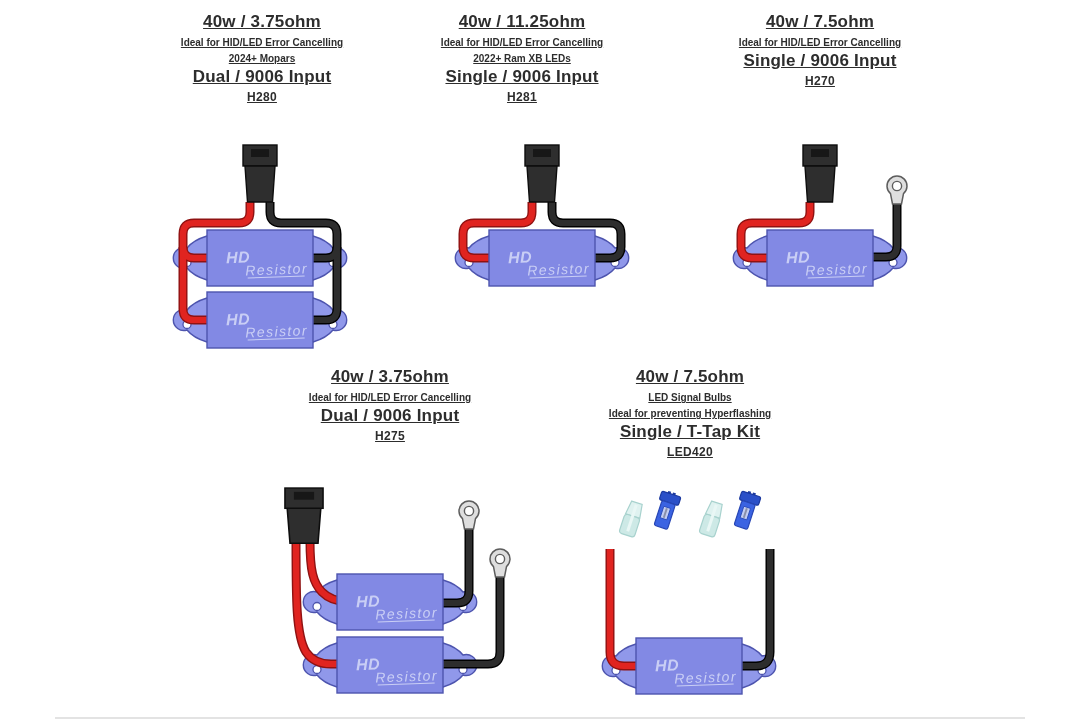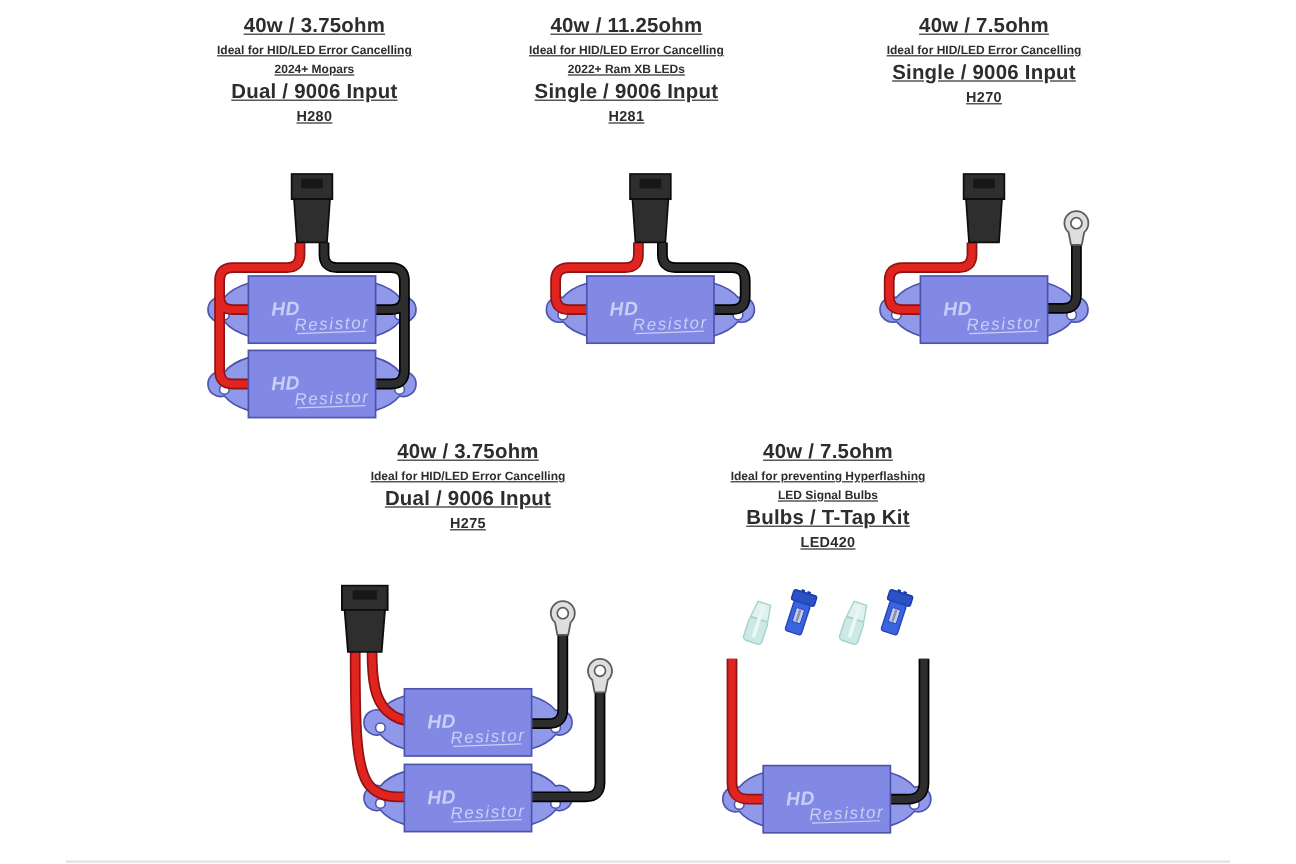--- a/index.html
+++ b/index.html
@@ -51,23 +51,23 @@
 
 <header class="product-header" style="left:220px;top:367px;">
   <div class="spec">40w / 3.75ohm</div>
   <div class="desc">Ideal for HID/LED Error Cancelling</div>
   <div class="input-type">Dual / 9006 Input</div>
   <div class="model">H275</div>
 </header>
 
 <header class="product-header" style="left:520px;top:367px;">
   <div class="spec">40w / 7.5ohm</div>
+  <div class="desc">LED Signal Bulbs</div>
   <div class="desc">Ideal for preventing Hyperflashing</div>
-  <div class="desc">LED Signal Bulbs</div>
-  <div class="input-type">Bulbs / T-Tap Kit</div>
+  <div class="input-type">Single / T-Tap Kit</div>
   <div class="model">LED420</div>
 </header>
 
 <svg id="diagram-layer" width="1080" height="720" viewBox="0 0 1080 720">
   <defs>
 
     <g id="res-back">
       <path d="M -53,-22 C -63,-19 -69,-15 -73,-10 A 10.5 10.5 0 1 0 -73,10 C -69,15 -63,19 -53,22 L 53,22 C 63,19 69,15 73,10 A 10.5 10.5 0 1 0 73,-10 C 69,-15 63,-19 53,-22 Z" fill="#9098ea" stroke="#4d54ae" stroke-width="1.4"></path>
       <circle cx="-73" cy="4.5" r="4" fill="#ffffff" stroke="#4d54ae" stroke-width="1.3"></circle>
       <circle cx="73" cy="4.5" r="4" fill="#ffffff" stroke="#4d54ae" stroke-width="1.3"></circle>

